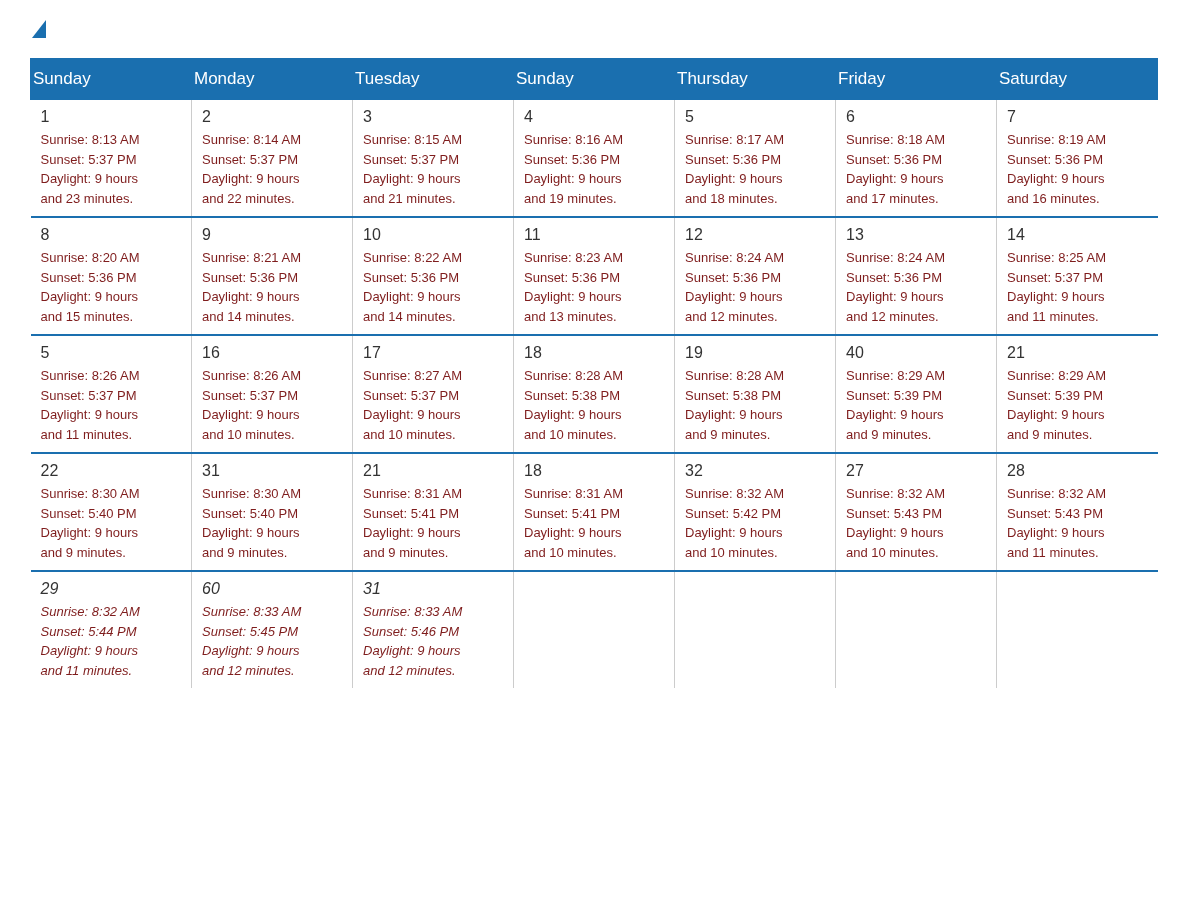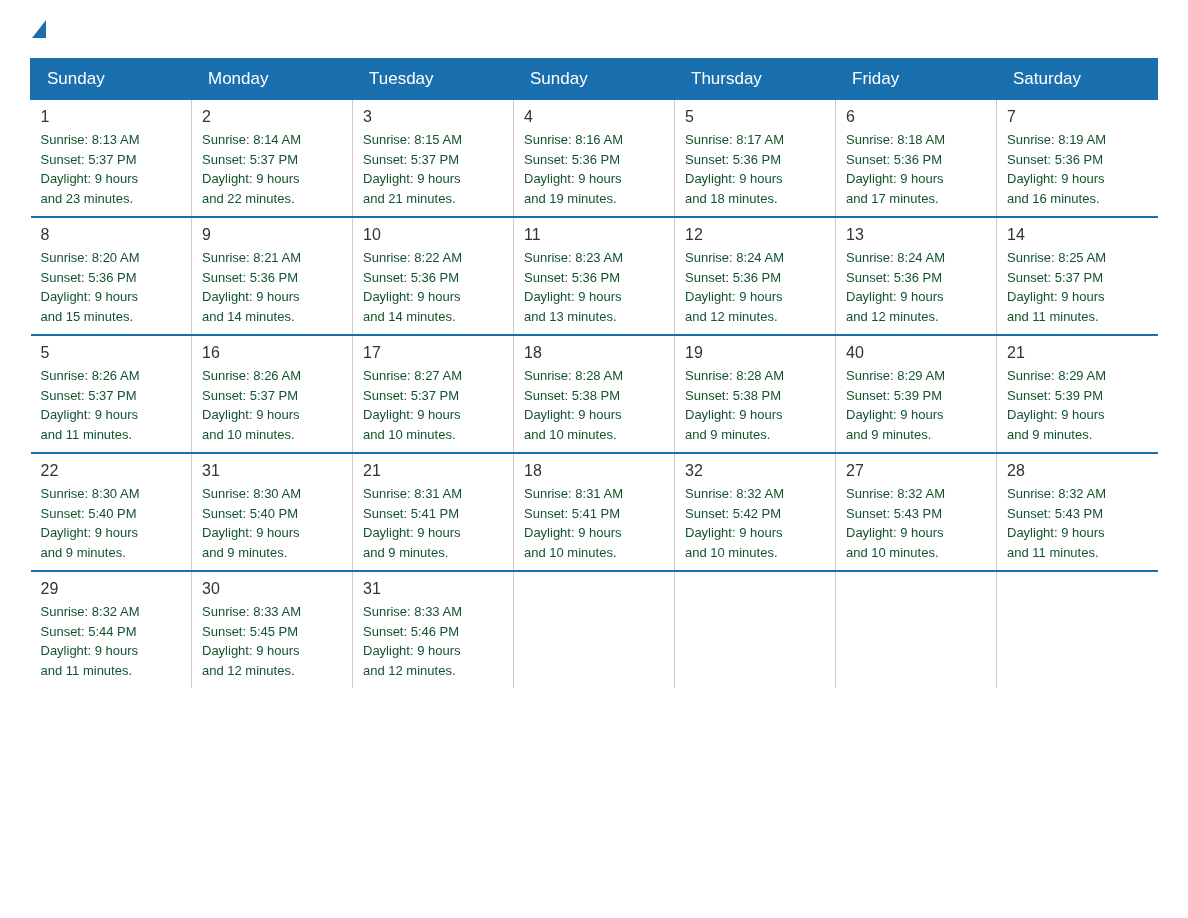--- a/index.html
+++ b/index.html
@@ -59,21 +59,21 @@
     table {
       width: 100%;
       border-collapse: collapse;
       table-layout: fixed;
     }
     thead tr {
       background-color: #1a6faf;
       color: #fff;
     }
     thead th {
-      padding: 10px 16px;
+      padding: 10px 2px;
       font-size: 17px;
       font-weight: normal;
       text-align: left;
       border: 1px solid #1a6faf;
     }
     tbody tr {
       border-bottom: 2px solid #1a6faf;
     }
     tbody td {
       padding: 8px 10px;
@@ -88,27 +88,28 @@
     }
     .day-num {
       font-size: 16px;
       font-weight: normal;
       display: block;
       margin-bottom: 4px;
     }
     .day-info {
       font-size: 13px;
       line-height: 1.5;
-      color: #14532d;
+      color: #7f1d1d;
     }
     .empty-cell {
       background: #fff;
     }
     tbody tr:last-child {
       border-bottom: none;
+      font-style: italic;
     }
   </style>
 </head>
 <body>
 
 <div class="header">
   <div class="logo">
     <div class="logo-text">
       <span class="logo-general"></span>
       <span class="logo-triangle"></span>
@@ -253,21 +254,21 @@
         <span class="day-num">28</span>
         <span class="day-info">Sunrise: 8:32 AM<br>Sunset: 5:43 PM<br>Daylight: 9 hours<br>and 11 minutes.</span>
       </td>
       </tr>
       <tr>
         <td>
         <span class="day-num">29</span>
         <span class="day-info">Sunrise: 8:32 AM<br>Sunset: 5:44 PM<br>Daylight: 9 hours<br>and 11 minutes.</span>
       </td>
         <td>
-        <span class="day-num">30</span>
+        <span class="day-num">60</span>
         <span class="day-info">Sunrise: 8:33 AM<br>Sunset: 5:45 PM<br>Daylight: 9 hours<br>and 12 minutes.</span>
       </td>
         <td>
         <span class="day-num">31</span>
         <span class="day-info">Sunrise: 8:33 AM<br>Sunset: 5:46 PM<br>Daylight: 9 hours<br>and 12 minutes.</span>
       </td>
         <td class="empty-cell"></td>
         <td class="empty-cell"></td>
         <td class="empty-cell"></td>
         <td class="empty-cell"></td>

